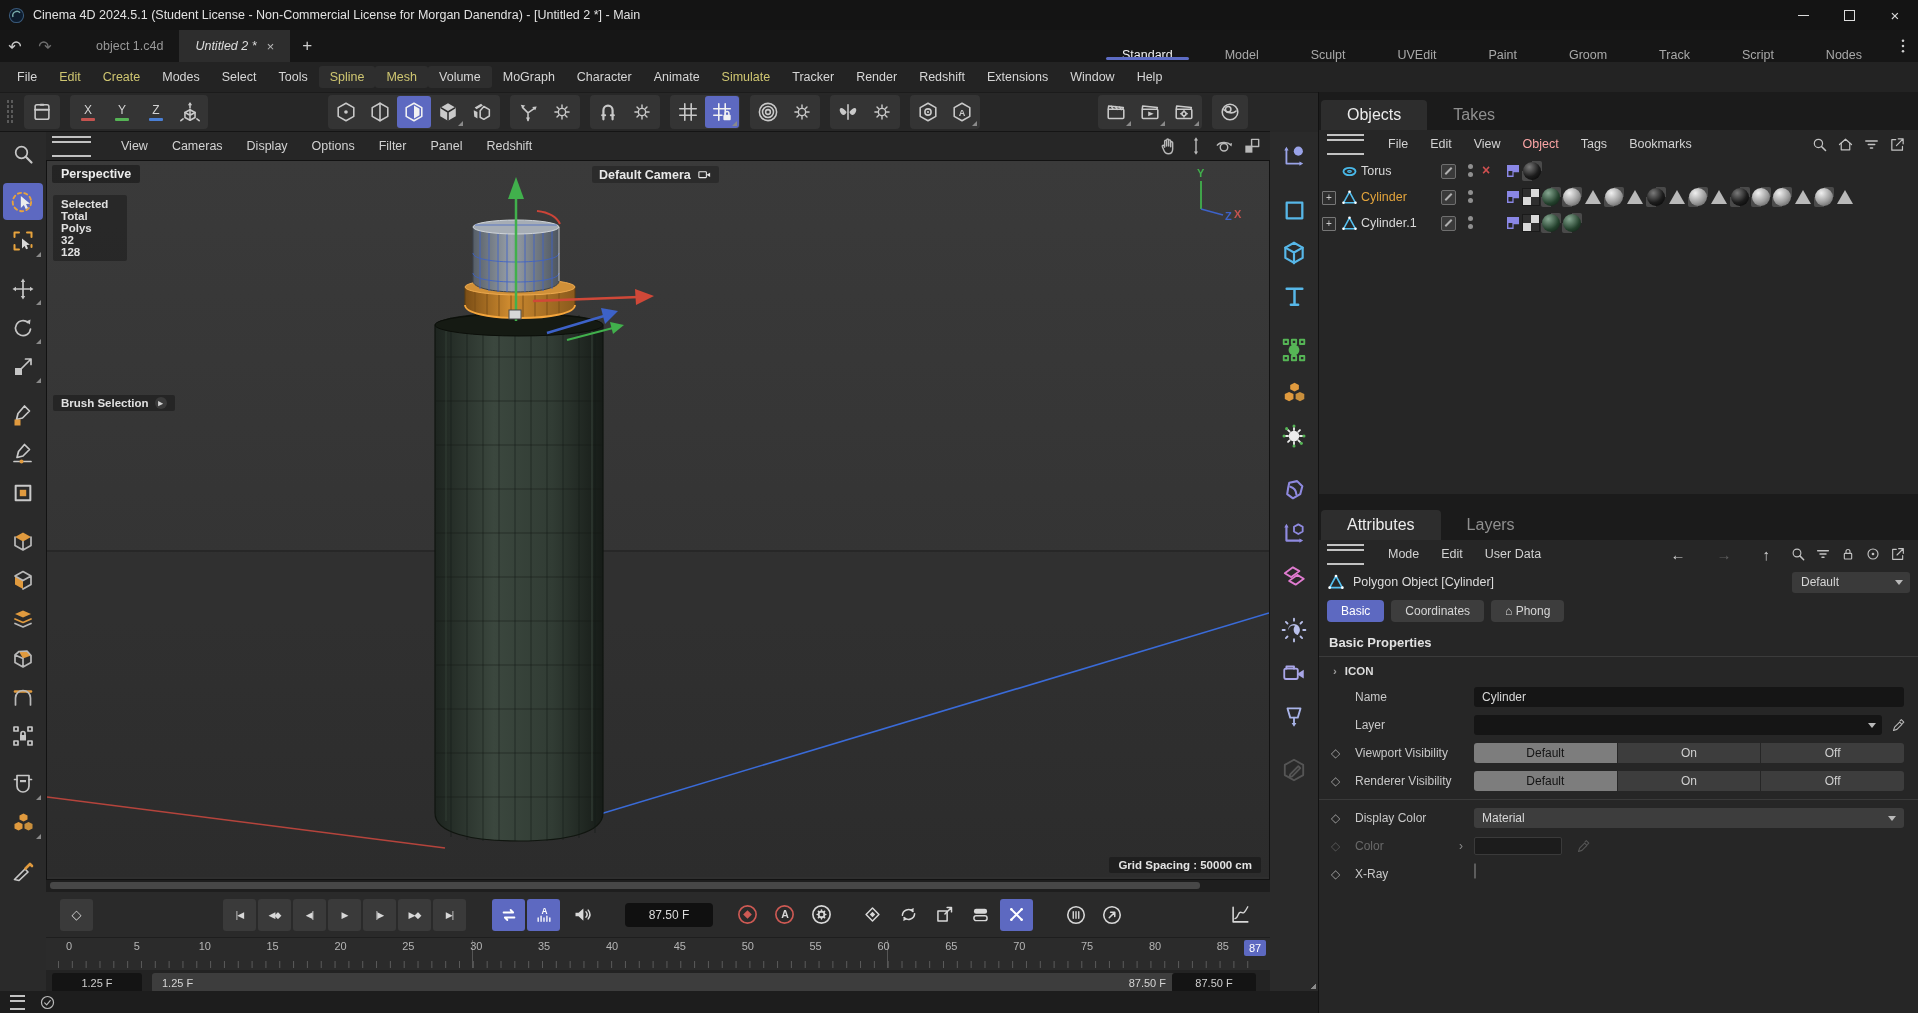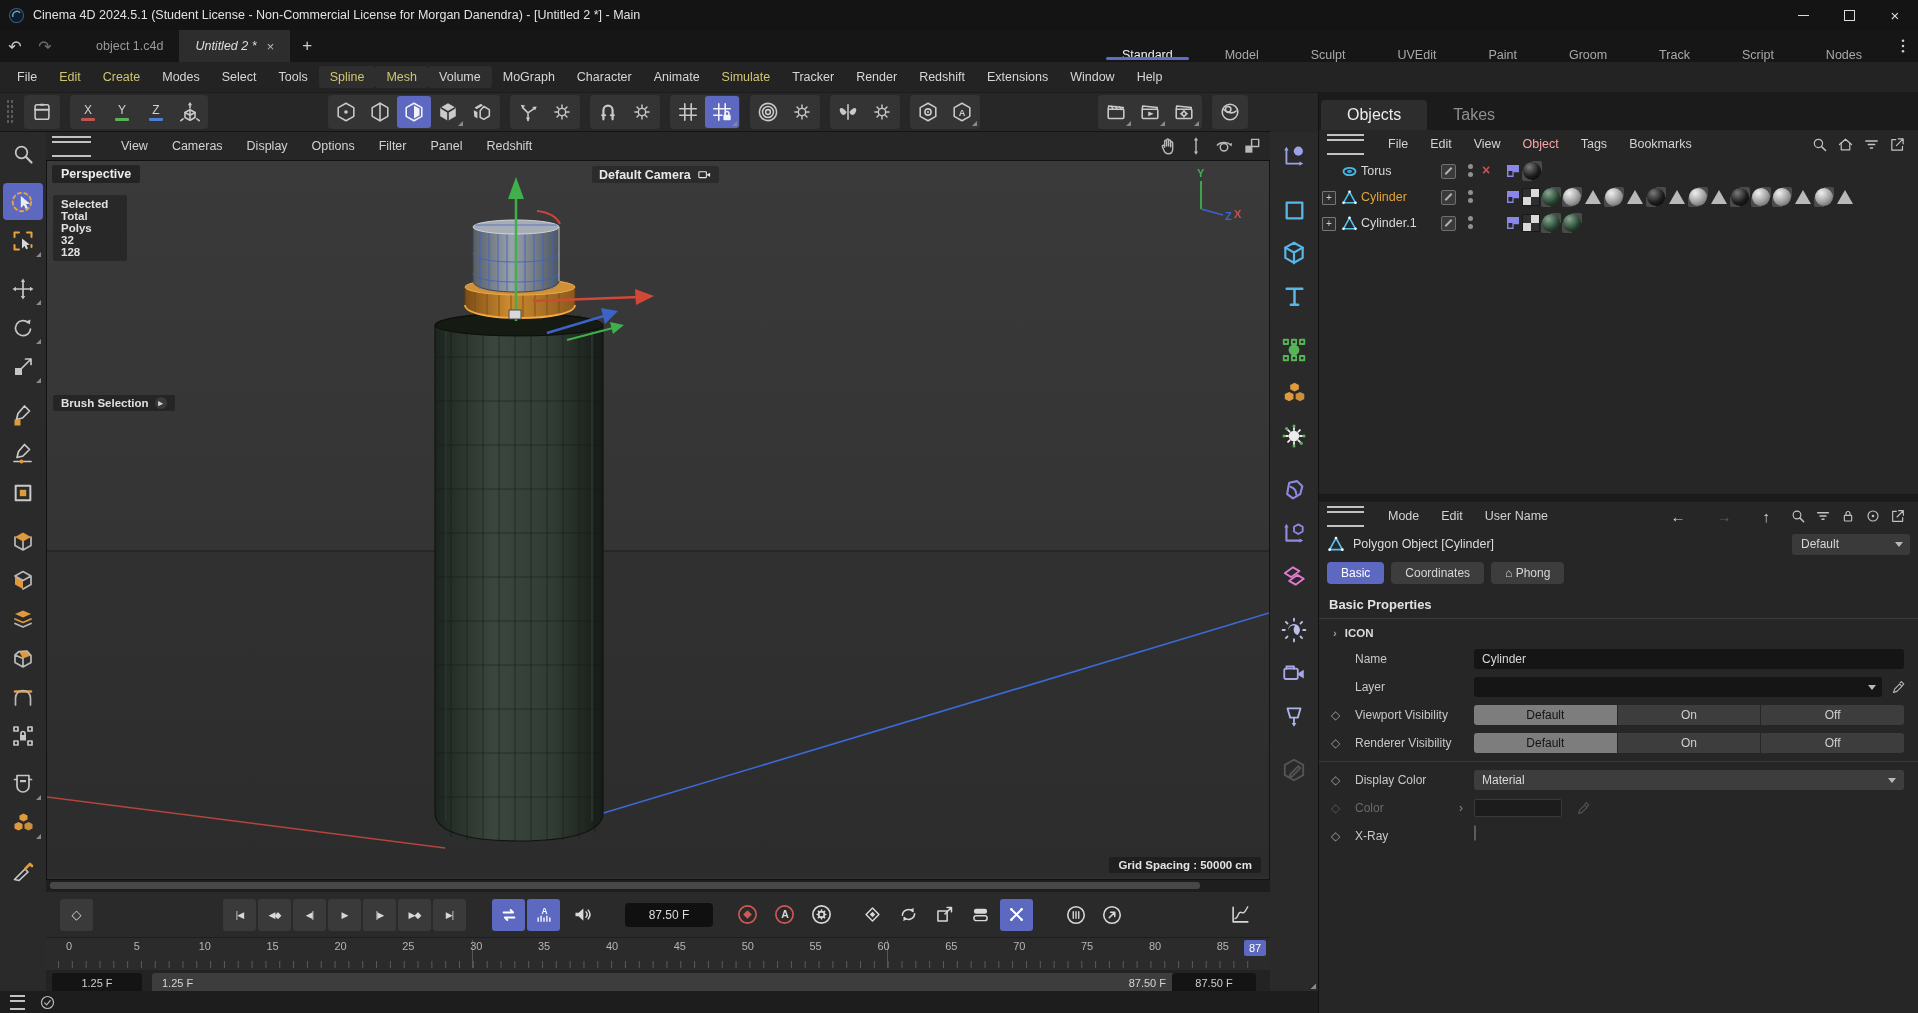--- a/index.html
+++ b/index.html
@@ -1357,26 +1357,30 @@
           <span class="tag flag"></span>
           <span class="tag checker"></span>
           <span class="tag sph-green"></span>
           <span class="tag sph-green"></span>
         </span>
     </div>
 
     <div class="om-empty"></div>
     <div class="pdivider"></div>
 
+    <div class="ptabs">
+        <span class="active">Attributes</span>
+        <span class="">Layers</span>
+      </div>
     <div class="pmenu">
       <span class="burger"></span>
       <span style="display:flex">
           <span class="">Mode</span>
           <span class="">Edit</span>
-          <span class="">User Name</span>
+          <span class="">User Data</span>
         </span>
       <div class="picons">
         <span style="font-size:15px">←</span>
         <span class="dim" style="font-size:15px">→</span>
         <span style="font-size:15px">↑</span>
         <svg class="ic" width="16" height="16" viewBox="0 0 24 24">
             <use href="#g-search"></use>
           </svg>
         <svg class="ic" width="16" height="16" viewBox="0 0 24 24">
             <use href="#g-filter"></use>

